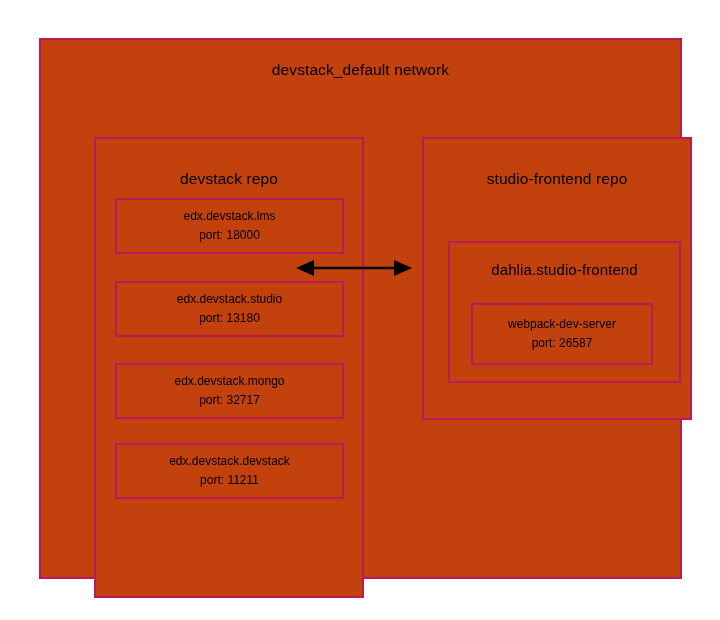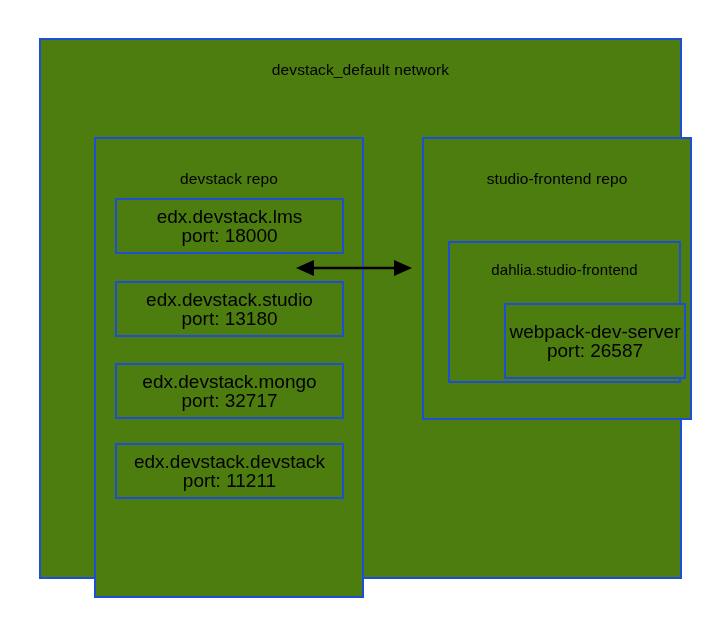--- a/index.html
+++ b/index.html
@@ -22,22 +22,22 @@
     left: 0;
     top: 0;
     width: 720px;
     height: 620px;
   }
 
   
   .box {
     position: absolute;
     box-sizing: border-box;
-    background: #4d7c0f;
-    border: 2px solid #1d4ed8;
+    background: #c2410c;
+    border: 2px solid #be185d;
   }
 
   
   #network-box {
     left: 39px;
     top: 38px;
     width: 643px;
     height: 541px;
   }
 
@@ -77,21 +77,21 @@
   .service-box {
     left: 19px;
     width: 229px;
     height: 56px;
     display: flex;
     flex-direction: column;
     align-items: center;
     justify-content: center;
   }
   .service-line {
-    font-size: 19px;
+    font-size: 12px;
     line-height: 19px;
     white-space: nowrap;
     text-align: right;
   }
 
   #service-box-0 { top: 59px; }
   #service-box-1 { top: 142px; }
   #service-box-2 { top: 224px; }
   #service-box-3 { top: 304px; }
   #service-box-4 { top: 384px; }
@@ -105,26 +105,25 @@
   }
   #dahlia-title {
     top: 17px;
     font-size: 15px;
     line-height: 19px;
   }
   #webpack-box {
     left: 21px;
     top: 60px;
     width: 182px;
-    height: 76px;
+    height: 62px;
     display: flex;
     flex-direction: column;
     align-items: center;
     justify-content: center;
-    margin-left: 33px;
   }
 
   
   #connector-arrow {
     position: absolute;
     left: 296px;
     top: 254px;
     width: 116px;
     height: 30px;
     overflow: visible;

